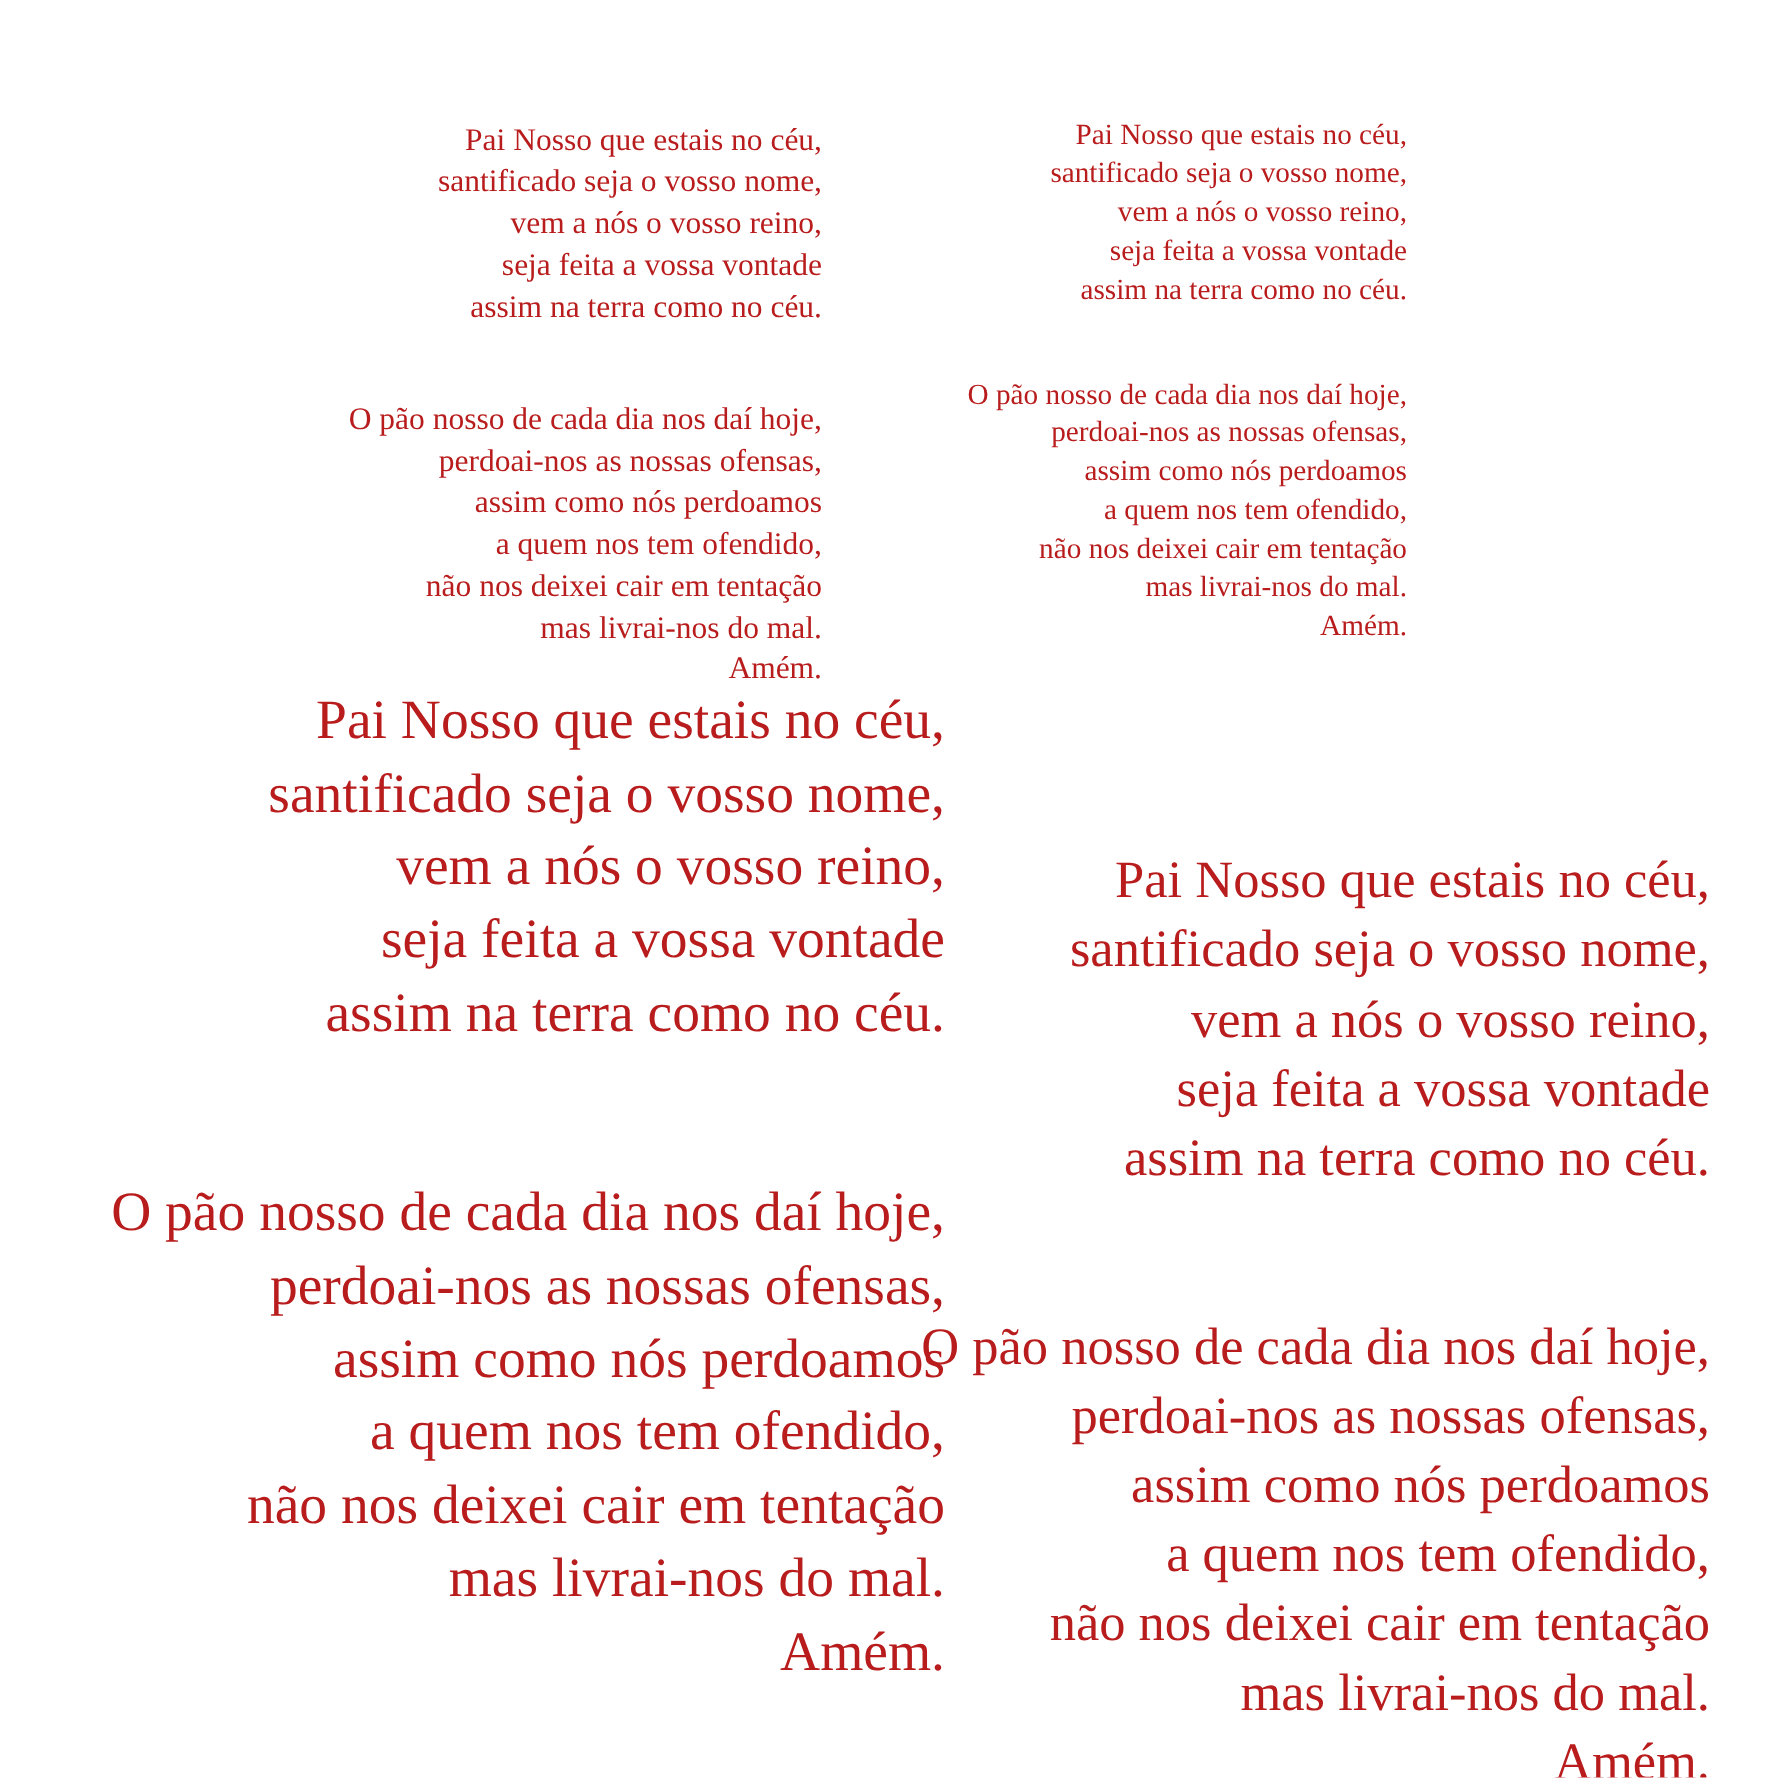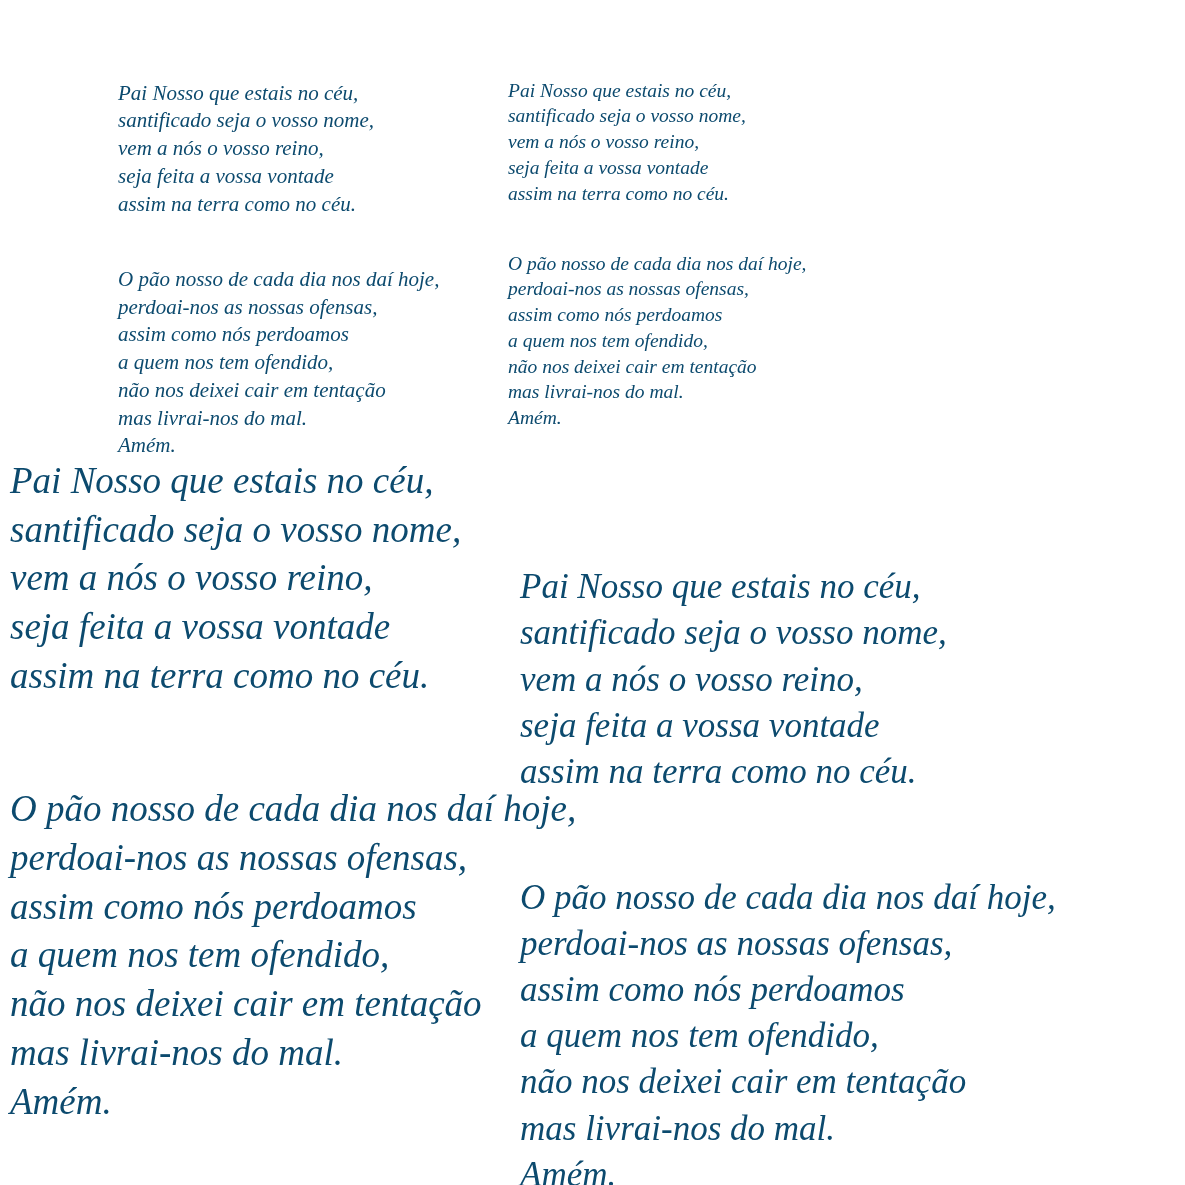--- a/index.html
+++ b/index.html
@@ -10,25 +10,24 @@
   body {
     width: 1185px;
     height: 1185px;
     position: relative;
     overflow: hidden;
     font-family: "Liberation Serif", serif;
     color: #9a9466;
   }
   .prayer-block {
     position: absolute;
-    text-align: left;
+    text-align: right;
     line-height: 1.32;
-    color: #0c4a6e;
+    color: #b91c1c;
     white-space: pre-line;
-    font-style: italic;
   }
   .stanza {
     margin: 0;
     white-space: pre-line;
   }
   .stanza + .stanza {
     margin-top: 0.95em;
   }
 
   

